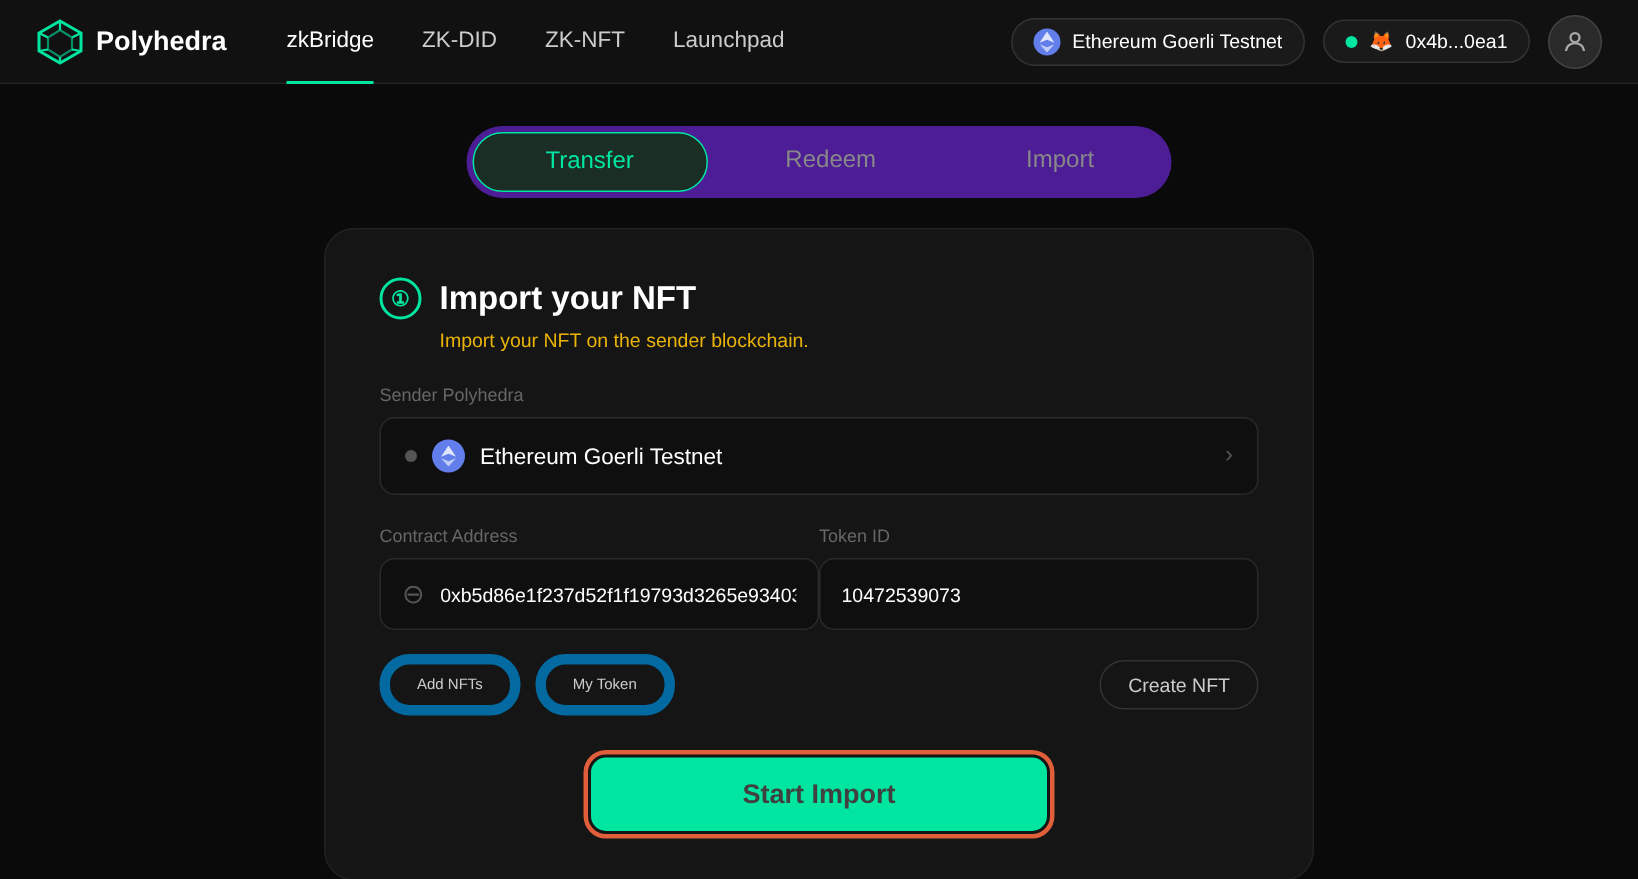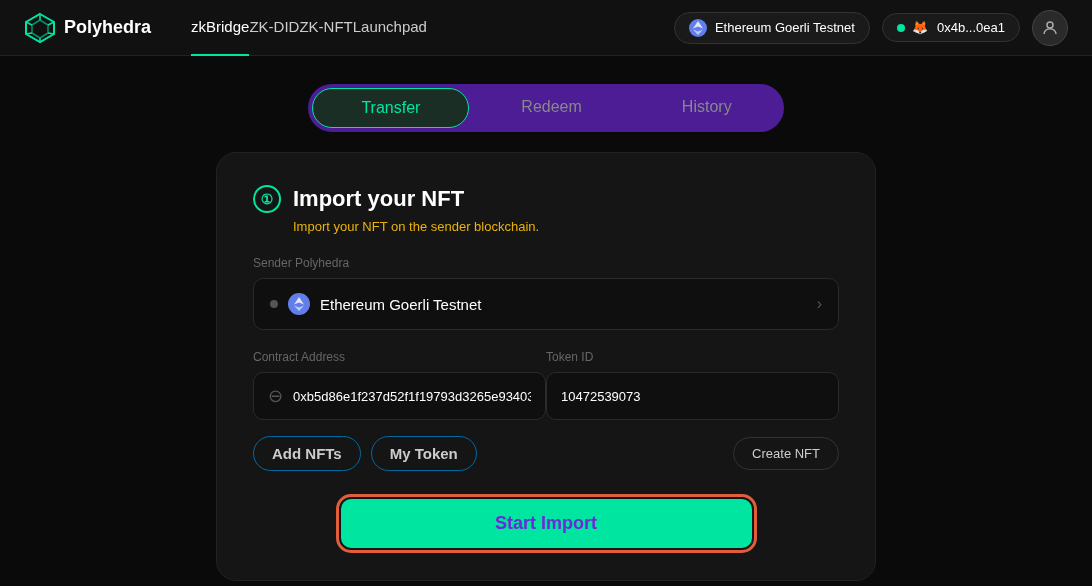--- a/index.html
+++ b/index.html
@@ -31,20 +31,21 @@
       width: 32px;
       height: 32px;
     }
     .logo-text {
       font-size: 18px;
       font-weight: 700;
       color: #fff;
     }
     .nav-links {
       display: flex;
+      gap: 32px;
       align-items: center;
       flex: 1;
     }
     .nav-item {
       font-size: 15px;
       color: #ccc;
       cursor: pointer;
       padding-bottom: 2px;
       position: relative;
     }
@@ -281,52 +282,51 @@
       justify-content: space-between;
       align-items: center;
       margin-bottom: 28px;
     }
     .action-left {
       display: flex;
       gap: 10px;
     }
     .outline-btn {
       background: transparent;
-      border: 1px solid #0369a1;
+      border: 7px solid #0369a1;
       border-radius: 20px;
       padding: 8px 18px;
-      font-size: 15px;
+      font-size: 10px;
       color: #ccc;
       cursor: pointer;
-      font-weight: bold;
     }
     .create-nft-btn {
       background: transparent;
       border: 1px solid #333;
       border-radius: 20px;
       padding: 8px 18px;
       font-size: 13px;
       color: #ccc;
       cursor: pointer;
     }
 
     
     .start-import-wrap {
       display: flex;
       justify-content: center;
     }
     .start-import-btn {
       background: #00e5a0;
-      color: #6d28d9;
+      color: #404040;
       font-size: 18px;
       font-weight: 700;
       border: none;
       border-radius: 10px;
       padding: 14px 0;
-      width: 411px;
+      width: 304px;
       cursor: pointer;
       outline: 3px solid #e05e3a;
       outline-offset: 2px;
     }
   </style>
 </head>
 <body>
 
 <nav class="navbar">
   <div class="logo-area">
@@ -371,21 +371,21 @@
         <path d="M4 20c0-4 3.6-7 8-7s8 3 8 7"></path>
       </svg>
     </button>
   </div>
 </nav>
 
 <div class="tabs-container">
   <div class="tabs-wrapper">
     <div class="tab active">Transfer</div>
     <div class="tab">Redeem</div>
-    <div class="tab">History</div>
+    <div class="tab">Import</div>
   </div>
 </div>
 
 <div class="main-card">
 
   <div class="import-header">
     <div class="step-circle">
       <span>①</span>
     </div>
     <span class="import-title">Import your NFT</span>

